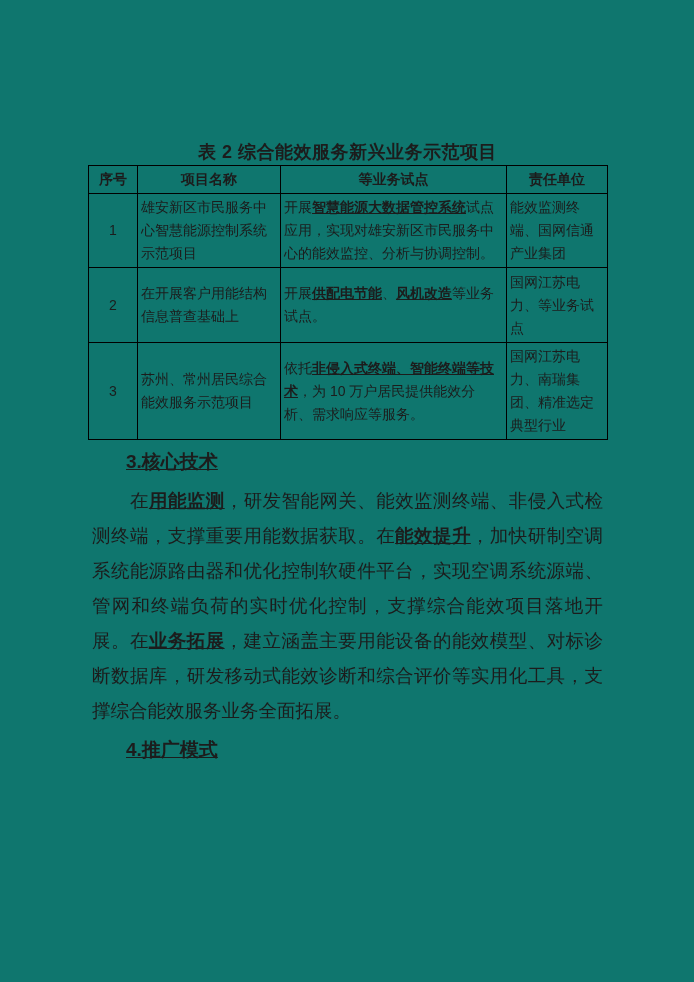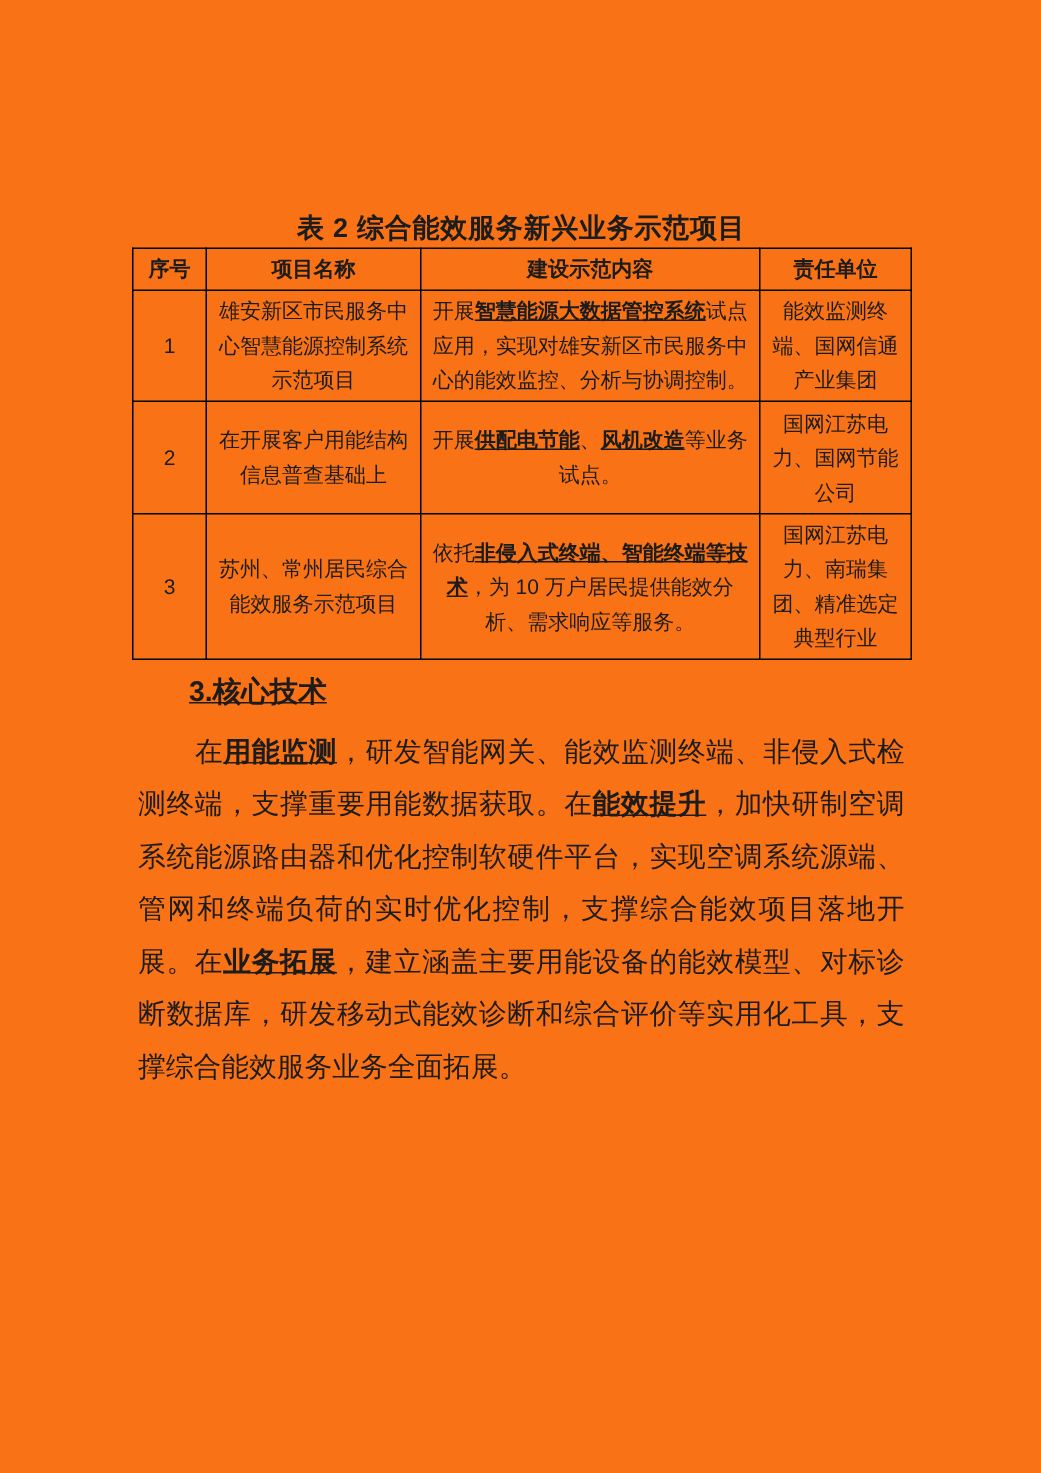--- a/index.html
+++ b/index.html
@@ -1,21 +1,21 @@
 <!DOCTYPE html>
 <html><head>
 <meta charset="utf-8">
 <style>
   * { box-sizing: border-box; }
   html, body { margin: 0; padding: 0; background: #ffffff; }
   .page {
     position: relative;
     width: 694px;
     height: 982px;
-    background: #f97316;
+    background: #0f766e;
     font-family: "Liberation Sans", "DejaVu Sans", sans-serif;
     color: #1c1c1c;
     overflow: hidden;
   }
   .content {
     padding: 140px 87px 0 88px; 
   }
   .doc-title {
     font-size: 18px;
     font-weight: 700;
@@ -44,21 +44,21 @@
     font-weight: 700;
     text-align: center;
     height: 28px;
     padding: 2px 1px;
   }
   .col-no     { width: 49px; }
   .col-name   { width: 143px; }
   .col-detail { width: 226px; }
   .col-unit   { width: 101px; }
   .c-no   { text-align: center; }
-  .c-name, .c-detail, .c-unit { text-align: center; margin-left: 45px; }
+  .c-name, .c-detail, .c-unit { text-align: left; margin-left: 45px; }
   tr.row-1 td { height: 71px; }
   tr.row-2 td { height: 75px; }
   tr.row-3 td { height: 91px; }
   .section-heading {
     font-size: 19px;
     font-weight: 700;
     line-height: 35px;
     margin: 4px 0 0 38px;
     text-decoration: underline;
   }
@@ -85,46 +85,47 @@
       <colgroup>
         <col class="col-no">
         <col class="col-name">
         <col class="col-detail">
         <col class="col-unit">
       </colgroup>
       <thead>
         <tr>
           <th>序号</th>
           <th>项目名称</th>
-          <th>建设示范内容</th>
+          <th>等业务试点</th>
           <th>责任单位</th>
         </tr>
       </thead>
       <tbody>
         <tr class="row-1">
           <td class="c-no">1</td>
           <td class="c-name">雄安新区市民服务中心智慧能源控制系统示范项目</td>
           <td class="c-detail"><span>开展</span><span class="bold">智慧能源大数据管控系统</span><span>试点应用，实现对雄安新区市民服务中心的能效监控、分析与协调控制。</span></td>
           <td class="c-unit">能效监测终端、国网信通产业集团</td>
         </tr>
         <tr class="row-2">
           <td class="c-no">2</td>
           <td class="c-name">在开展客户用能结构信息普查基础上</td>
           <td class="c-detail"><span>开展</span><span class="bold">供配电节能</span><span>、</span><span class="bold">风机改造</span><span>等业务试点。</span></td>
-          <td class="c-unit">国网江苏电力、国网节能公司</td>
+          <td class="c-unit">国网江苏电力、等业务试点</td>
         </tr>
         <tr class="row-3">
           <td class="c-no">3</td>
           <td class="c-name">苏州、常州居民综合能效服务示范项目</td>
           <td class="c-detail"><span>依托</span><span class="bold">非侵入式终端、智能终端等技术</span><span>，为 10 万户居民提供能效分析、需求响应等服务。</span></td>
           <td class="c-unit">国网江苏电力、南瑞集团、精准选定典型行业</td>
         </tr>
       </tbody>
     </table>
 
     <h2 class="section-heading">3.核心技术</h2>
 
     <p class="body-para"><span>在</span><span class="bold">用能监测</span><span>，研发智能网关、能效监测终端、非侵入式检测终端，支撑重要用能数据获取。在</span><span class="bold">能效提升</span><span>，加快研制空调系统能源路由器和优化控制软硬件平台，实现空调系统源端、管网和终端负荷的实时优化控制，支撑综合能效项目落地开展。在</span><span class="bold">业务拓展</span><span>，建立涵盖主要用能设备的能效模型、对标诊断数据库，研发移动式能效诊断和综合评价等实用化工具，支撑综合能效服务业务全面拓展。</span></p>
 
+    <h2 class="section-heading">4.推广模式</h2>
 
 
   </div>
 </div>
 
 </body></html>

